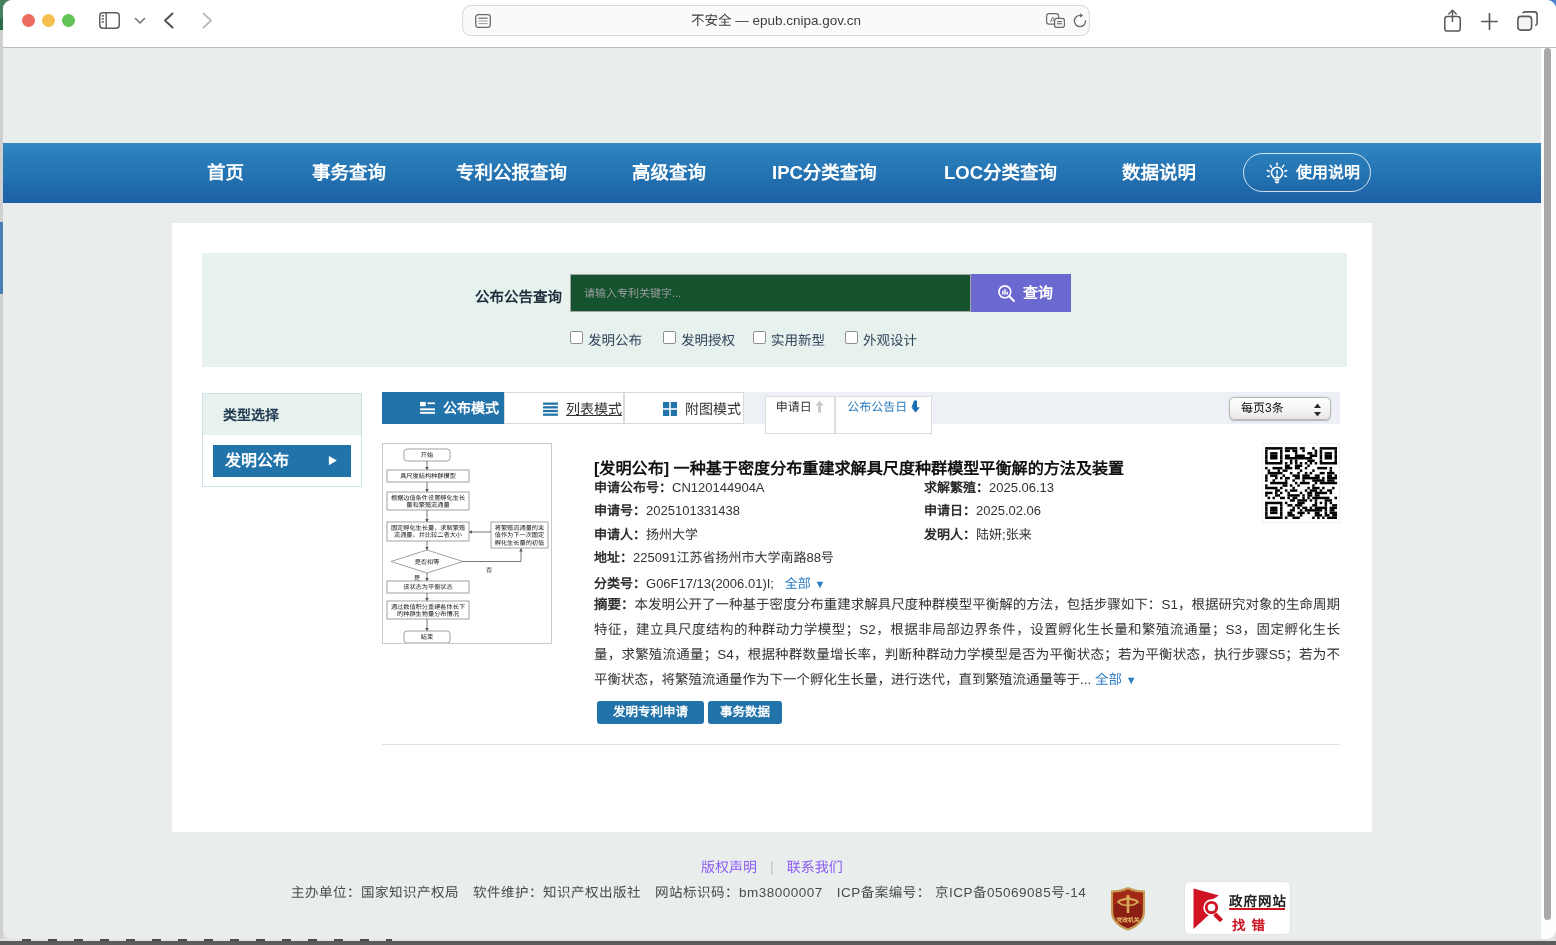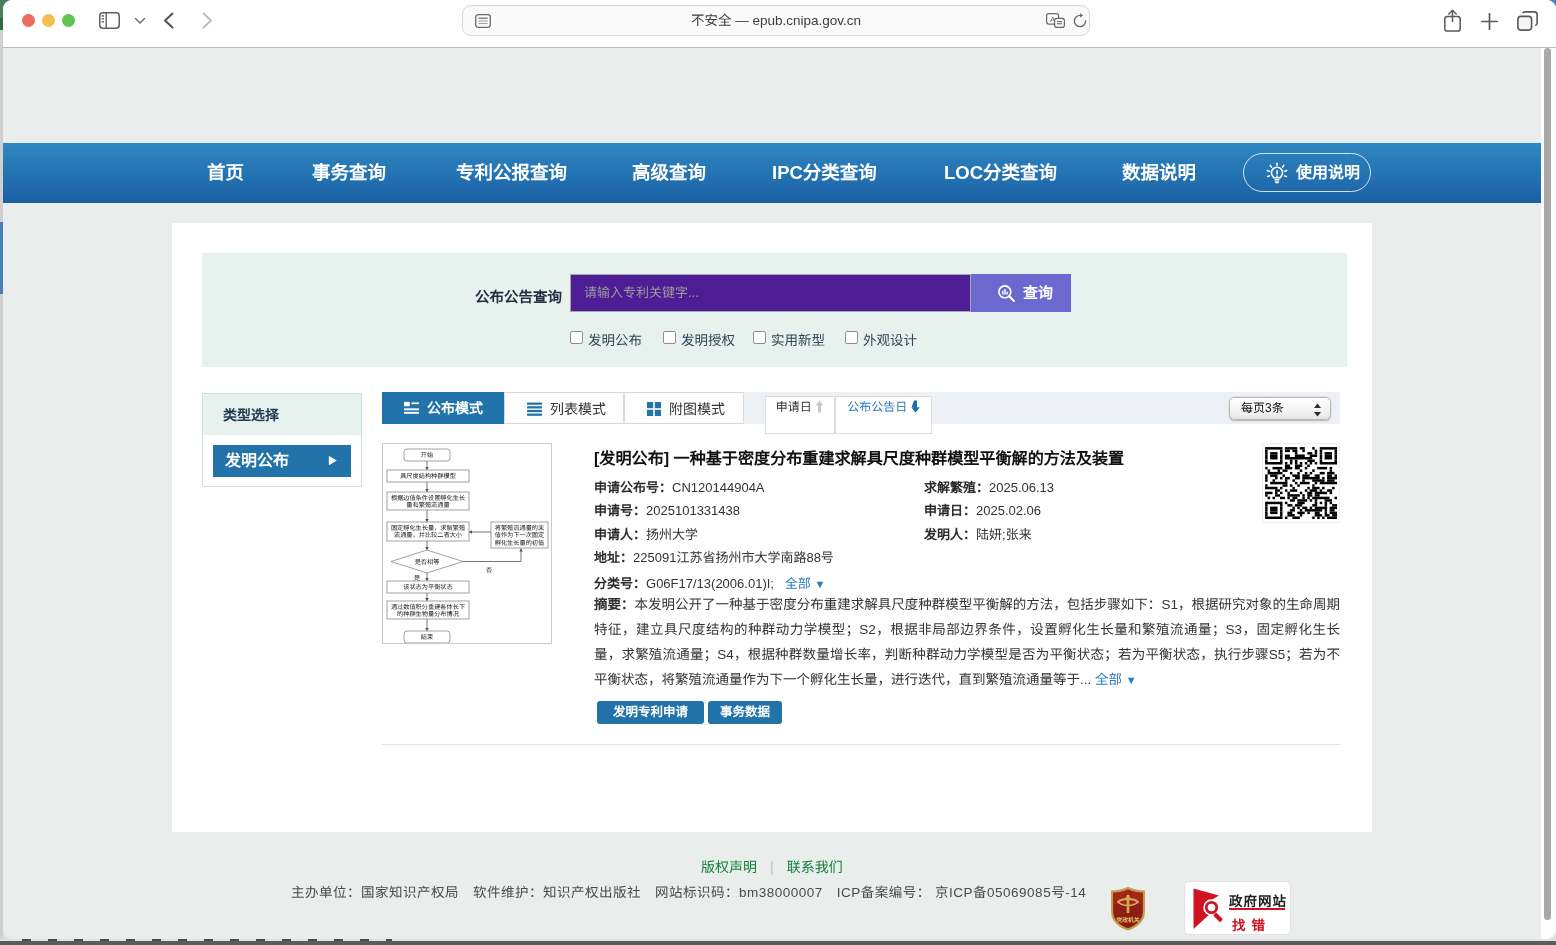--- a/index.html
+++ b/index.html
@@ -32,49 +32,49 @@
 
   
   #nav { left:0; top:143px; width:1538px; height:60px; background:linear-gradient(180deg,#3089c2 0%,#2a7cb9 25%,#2270b0 60%,#1c5fa5 100%); }
   .ni { position:absolute; top:0; height:60px; line-height:60px; color:#fff; font-size:18.5px; font-weight:bold; letter-spacing:0; }
   #helpbtn { left:1240px; top:10px; width:128px; height:39px; border:1px solid rgba(255,255,255,.8); border-radius:20px; color:#fff; font-size:16px; font-weight:bold; line-height:37px; }
 
   
   #card { left:169px; top:223px; width:1200px; height:609px; background:#fff; }
   #spanel { left:30px; top:30px; width:1145px; height:114px; background:#e7f1ee; }
   #slabel { left:175px; top:32px; width:185px; text-align:right; font-size:14.5px; font-weight:bold; color:#1f2e3d; }
-  #sinput { left:368px; top:21px; width:401px; height:38px; background:#4c1d95; border:1px solid #a6a6a6; color:#9b9b9b; font-size:13px; line-height:36px; padding-left:13px; }
+  #sinput { left:368px; top:21px; width:401px; height:38px; background:#14532d; border:1px solid #a6a6a6; color:#9b9b9b; font-size:11px; line-height:36px; padding-left:13px; }
   #sbtn { left:769px; top:21px; width:100px; height:38px; background:#6b69cf; color:#fff; font-weight:bold; font-size:15px; line-height:38px; }
   .ckrow { top:77px; height:14px; font-size:13.5px; color:#32455a; }
   .ck { position:absolute; top:1px; width:13px; height:13px; background:#fff; border:1px solid #8f8f8f; border-radius:2px; }
 
   
   #side { left:30px; top:170px; width:160px; height:94px; border:1px solid #cde0e8; background:#fff; }
   #sidehead { left:0; top:0; width:158px; height:41px; background:#e7f1ee; color:#1f3950; font-size:14px; font-weight:bold; line-height:42px; padding-left:20px; }
   #sidebtn { left:10px; top:51px; width:138px; height:32px; background:#2173a9; color:#fff; font-size:16px; font-weight:bold; line-height:32px; padding-left:12px; }
 
   
   #tabstrip { left:210px; top:169px; width:958px; height:32px; background:#edf1f5; }
-  .tab { position:absolute; top:169px; height:32px; line-height:32px; font-size:14px; text-align:left; padding-left:22px; }
+  .tab { position:absolute; top:169px; height:32px; line-height:32px; font-size:14px; text-align:left; padding-left:38px; }
   .tabw { background:#fff; border:1px solid #d9d9d9; color:#333; }
   .sortb { position:absolute; top:173px; height:38px; line-height:21px; background:#fff; border:1px solid #dcdcdc; font-size:12px; text-align:center; }
 
   
   #thumb { left:210px; top:220px; width:170px; height:201px; border:1px solid #c9c9c9; background:#fff; }
-  #ptitle { left:422px; top:222px; font-size:16.1px; font-weight:bold; color:#111; letter-spacing:0; }
+  #ptitle { left:422px; top:232px; font-size:16.1px; font-weight:bold; color:#111; letter-spacing:0; }
   .fld { position:absolute; font-size:13px; color:#333; }
   .fld b { color:#2b2b2b; }
   #abst { left:422px; top:369px; width:746px; font-size:13.5px; color:#333; line-height:25px; text-align:justify; }
   .lk { color:#2b7cc4; }
   .bluebtn { position:absolute; top:478px; height:23px; background:#2173a9; color:#ffffff; font-size:12.5px; font-weight:bold; line-height:23px; text-align:center; border-radius:3px; }
   #itemsep { left:210px; top:521px; width:958px; height:1px; background:#d9e5eb; }
 
   
   .ftr { position:absolute; font-size:13.5px; color:#4a4a4a; white-space:nowrap; }
-  .flink { color:#15803d; text-decoration:none;font-family:Liberation Serif, serif; }
+  .flink { color:#8b5cf6; text-decoration:none;font-family:Liberation Serif, serif; }
 
   
   #sbar { left:1541px; top:48px; width:7px; height:872px; background:#a9a9a9; border-radius:4px; }
 </style>
 </head>
 <body>
 <div id="stage">
   <div class="abs" id="edge-left"></div>
   <div class="abs" id="edge-bottom"></div>
   <div class="abs" id="edge-marks"></div>
@@ -201,21 +201,21 @@
       </div>
 
       <div class="abs" id="tabstrip"></div>
       <div class="abs tab" style="left:210px;width:122px;background:#2173a9;color:#fff;font-weight:bold;">
         <svg style="vertical-align:-2px;margin-right:8px;" width="15" height="14" viewBox="0 0 17 16">
           <rect x="0" y="1" width="6.5" height="5" fill="#fff"></rect>
           <rect x="8.5" y="1.6" width="8.5" height="2" fill="#fff"></rect>
           <rect x="0" y="8.4" width="17" height="2.2" fill="#fff"></rect>
           <rect x="0" y="12.4" width="17" height="2.2" fill="#fff"></rect>
         </svg>公布模式</div>
-      <div class="abs tab tabw" style="left:332px;width:120px;">
+      <div class="abs tab tabw" style="left:332px;width:120px;text-decoration:underline;">
         <svg style="vertical-align:-2px;margin-right:8px;" width="15" height="14" viewBox="0 0 17 16">
           <rect x="0" y="0.6" width="17" height="2.6" fill="#2173a9"></rect>
           <rect x="0" y="4.8" width="17" height="2.6" fill="#2173a9"></rect>
           <rect x="0" y="9" width="17" height="2.6" fill="#2173a9"></rect>
           <rect x="0" y="13.2" width="17" height="2.6" fill="#2173a9"></rect>
         </svg>列表模式</div>
       <div class="abs tab tabw" style="left:452px;width:120px;">
         <svg style="vertical-align:-2px;margin-right:8px;" width="14" height="14" viewBox="0 0 16 16">
           <rect x="0" y="0" width="7.1" height="7.1" fill="#2173a9"></rect>
           <rect x="8.9" y="0" width="7.1" height="7.1" fill="#2173a9"></rect>

